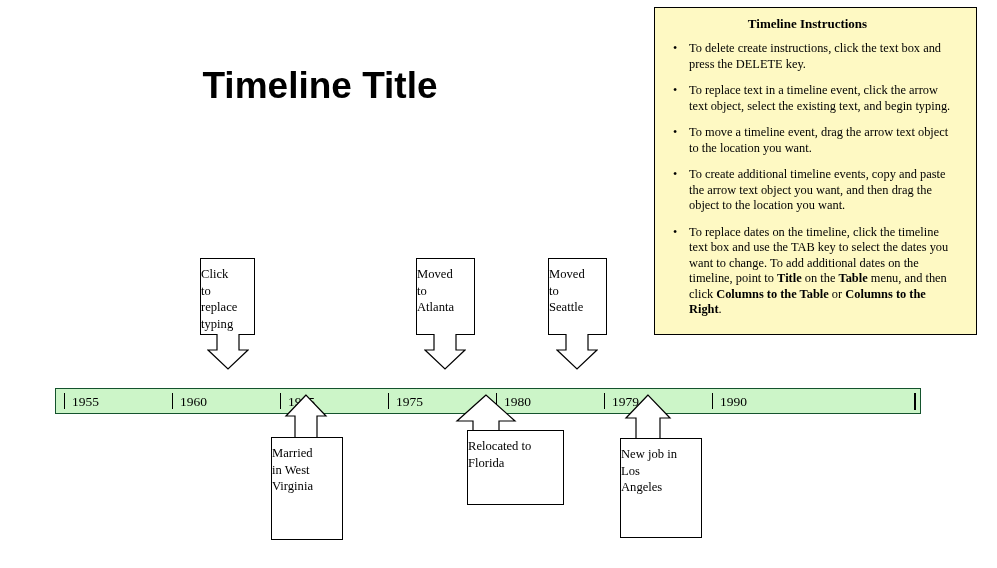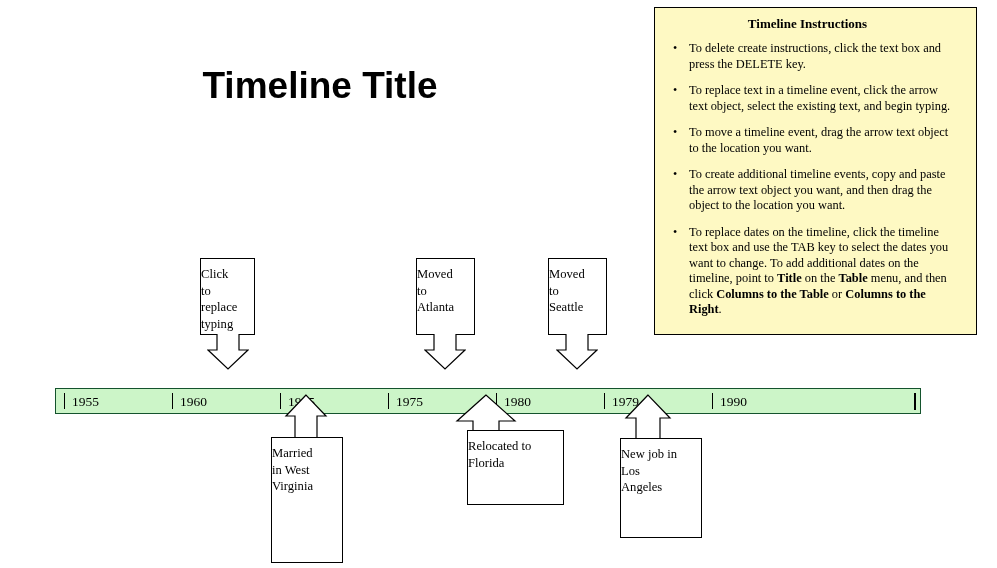--- a/index.html
+++ b/index.html
@@ -227,21 +227,21 @@
     </svg>
   </div>
 </div>
 
 <div class="callout">
   <div class="callout-arrow" style="left:284px; top:394px;">
     <svg width="44" height="45" viewBox="0 0 44 45">
       <path d="M22 1 L2 22 L11 22 L11 44 L33 44 L33 22 L42 22 Z" fill="#ffffff" stroke="#000000" stroke-width="1.2"></path>
     </svg>
   </div>
-  <div class="callout-box" style="left:271px; top:437px; width:72px; height:126px;">Married<br>in West<br>Virginia</div>
+  <div class="callout-box" style="left:271px; top:437px; width:72px; height:103px;">Married<br>in West<br>Virginia</div>
 </div>
 
 <div class="callout">
   <div class="callout-arrow" style="left:455px; top:394px;">
     <svg width="62" height="42" viewBox="0 0 62 42">
       <path d="M31 1 L2 27 L18 27 L18 41 L44 41 L44 27 L60 27 Z" fill="#ffffff" stroke="#000000" stroke-width="1.2"></path>
     </svg>
   </div>
   <div class="callout-box" style="left:439px; top:430px; width:97px; height:75px;margin-left:28px;">Relocated to<br>Florida</div>
 </div>

